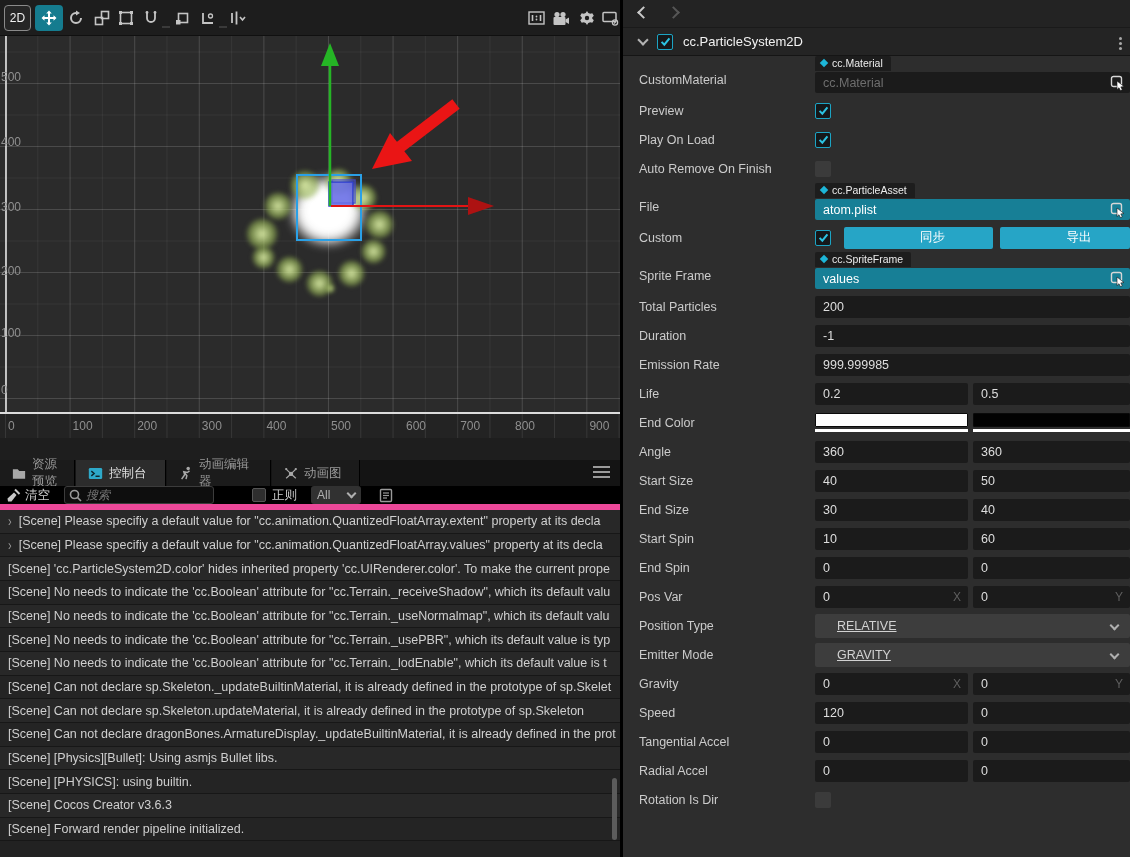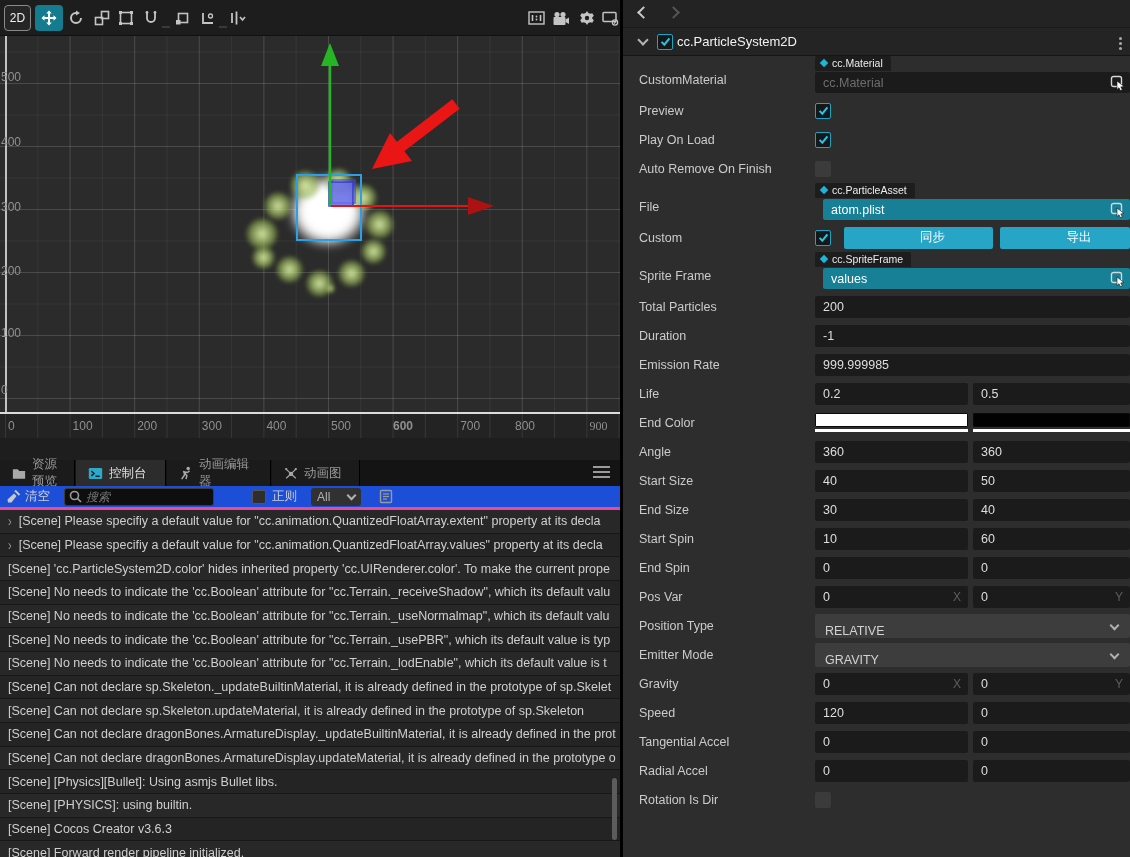--- a/index.html
+++ b/index.html
@@ -50,21 +50,21 @@
   
   #console { position:absolute; left:0; top:460px; width:620px; height:417px; background:#222; }
   #console-tabs { position:absolute; left:0; top:0; width:620px; height:26px; background:#141414; }
   .ctab { position:absolute; top:0; height:26px; display:flex; align-items:center; gap:6px;
     padding:0 12px; color:#9a9a9a; font-size:12.5px; border-right:1px solid #000; background:#1b1b1b; }
   .ctab.active { background:#2c2c2c; color:#e2e2e2; }
   #console-menu { position:absolute; right:10px; top:6px; width:17px; height:13px; cursor:pointer; }
   #console-menu div { height:2.2px; background:#9a9a9a; margin-bottom:2.6px; }
 
   #console-toolbar { position:absolute; left:0; top:26px; width:620px; height:24px;
-    background:#1d4ed8; border-bottom:3px solid #ec4899; display:flex; align-items:center; }
+    background:#000000; border-bottom:6px solid #ec4899; display:flex; align-items:center; }
   #clear-btn { display:flex; align-items:center; gap:4px; color:#cfcfcf; font-size:12.5px; margin-left:6px; }
   #search-box { position:relative; margin-left:14px; width:150px; height:18px; background:#0e0e0e;
     border:1px solid #3c3c3c; border-radius:3px; display:flex; align-items:center; padding-left:4px; }
   #search-box input { background:transparent; border:none; outline:none; color:#bbb;
     font-style:italic; font-size:12px; width:118px; margin-left:4px;
     font-family:"Liberation Sans", sans-serif; }
   #regex-group { display:flex; align-items:center; gap:6px; margin-left:38px; color:#cfcfcf; font-size:12.5px; }
   .small-cb { width:14px; height:14px; background:#2e2e2e; border:1px solid #555; border-radius:2px; }
   #filter-select { margin-left:14px; width:50px; height:18px; background:#313131; border-radius:3px;
     color:#b0b0b0; font-size:12px; display:flex; align-items:center; justify-content:space-between;
@@ -87,21 +87,21 @@
   #insp-nav { position:absolute; left:0; top:0; width:507px; height:28px; background:#232323;
     border-bottom:1px solid #1a1a1a; }
   .nav-chev { position:absolute; top:8px; width:9px; height:9px; border-left:2px solid #c9c9c9;
     border-bottom:2px solid #c9c9c9; }
   #nav-back { left:16px; transform:rotate(45deg); }
   #nav-fwd { left:46px; transform:rotate(225deg); border-color:#565656; }
   #insp-header { position:absolute; left:0; top:28px; width:507px; height:28px; background:#242424;
     border-bottom:1px solid #151515; display:flex; align-items:center; }
   #hdr-chev { width:8px; height:8px; border-left:2px solid #b3b3b3; border-bottom:2px solid #b3b3b3;
     transform:rotate(-45deg); margin-left:16px; margin-top:-3px; }
-  #insp-title { color:#f2f2f2; font-size:13px; margin-left:4px; }
+  #insp-title { color:#f2f2f2; font-size:13px; margin-left:10px; }
   #kebab { position:absolute; right:8px; top:9px; width:3px; height:3px; background:#a8a8a8;
     border-radius:50%; box-shadow:0 5px 0 #a8a8a8, 0 10px 0 #a8a8a8; }
 
   #insp-rows { position:absolute; left:0; top:56px; width:507px; height:801px; overflow:hidden; }
   .row { position:relative; height:29px; }
   .row.tall { height:40px; }
   .row-label { position:absolute; left:16px; top:50%; transform:translateY(-50%);
     color:#cbcbcb; font-size:12.5px; white-space:nowrap; }
   .row.tall .row-label { top:auto; bottom:9px; transform:none; }
   .ctrl { position:absolute; left:192px; right:0; top:0; bottom:0; display:flex; align-items:center; }
@@ -110,32 +110,32 @@
   .cbox { width:16px; height:16px; border-radius:2px; background:#3b3b3b; }
   .cbox.checked { background:#15181a; border:1.5px solid #1ca4c4; display:flex;
     align-items:center; justify-content:center; }
 
   .field { position:relative; height:22px; background:#1b1b1b; border-radius:2px;
     display:flex; align-items:center; padding:0 8px; color:#dedede; font-size:12.5px;
     white-space:nowrap; overflow:hidden; }
   .field .suffix { position:absolute; right:7px; color:#5f5f5f; font-size:12px; }
   .field.w1 { width:153px; margin-right:5px; }
   .field.grow { flex:1; }
-  .field.teal { background:#177f96; color:#fff;margin-left:8px; }
+  .field.teal { background:#177f96; color:#fff; }
   .placeholder { color:#6e6e6e; }
 
   .badge { display:inline-flex; align-items:center; gap:5px; background:#1d1d1d;
     border-radius:2px 2px 0 0; padding:1px 8px 2px 6px; color:#ececec; font-size:10.5px;
     align-self:flex-start; margin-bottom:1px; }
   .diamond { width:6px; height:6px; background:#1db6d8; transform:rotate(45deg); }
 
   .picker { position:absolute; right:4px; top:3px; width:16px; height:16px; }
 
   .sel { flex:1; height:24px; background:#3d3d3d; border-radius:2px; display:flex;
-    align-items:flex-end; color:#d2d2d2; font-size:12.5px; padding:0 10px; position:relative; }
+    align-items:center; color:#d2d2d2; font-size:12.5px; padding:0 22px; position:relative;text-decoration:underline; }
   .sel-chev { position:absolute; right:12px; top:8px; width:7px; height:7px;
     border-left:2px solid #b0b0b0; border-bottom:2px solid #b0b0b0; transform:rotate(-45deg); }
 
   .swatch-group { display:flex; flex-direction:column; }
   .swatch-group.g1 { width:153px; margin-right:5px; }
   .swatch-group.g2 { flex:1; }
   .swatch-main { height:14px; border-radius:1px; border:1px solid #0a0a0a; }
   .swatch-alpha { height:3px; background:#fff; margin-top:2px; }
 
   .tealbtn { height:22px; background:#26a5c6; border-radius:2px; color:#fff; font-size:12.5px;
@@ -285,24 +285,24 @@
     </div>
 
     <div id="scene-ruler">
       <div id="x-labels">
           <div class="x-label" style="left: 8px;">0</div>
           <div class="x-label" style="left: 72.6px;">100</div>
           <div class="x-label" style="left: 137.2px;">200</div>
           <div class="x-label" style="left: 201.8px;">300</div>
           <div class="x-label" style="left: 266.4px;">400</div>
           <div class="x-label" style="left: 331px;">500</div>
-          <div class="x-label" style="left: 393px; font-weight: bold;">600</div>
+          <div class="x-label" style="left: 406px;">600</div>
           <div class="x-label" style="left: 460.2px;">700</div>
           <div class="x-label" style="left: 515px;">800</div>
-          <div class="x-label" style="left: 589.4px; font-family: Liberation Serif, serif;">900</div>
+          <div class="x-label" style="left: 589.4px;">900</div>
         </div>
     </div>
 
     <div id="console">
       <div id="console-tabs">
           <div class="ctab" style="left: 0px; width: 75px;">
             <span style="display: flex;">
               <svg width="14" height="13" viewBox="0 0 16 14">
                 <path d="M1 2 h5.5 l1.8 2 H15 v9 H1 Z" fill="#a8a8a8"></path>
               </svg>
@@ -407,23 +407,20 @@
           <div class="log-row">
             <span class="log-text">[Scene] Can not declare sp.Skeleton._updateBuiltinMaterial, it is already defined in the prototype of sp.Skelet</span>
           </div>
           <div class="log-row">
             <span class="log-text">[Scene] Can not declare sp.Skeleton.updateMaterial, it is already defined in the prototype of sp.Skeleton</span>
           </div>
           <div class="log-row">
             <span class="log-text">[Scene] Can not declare dragonBones.ArmatureDisplay._updateBuiltinMaterial, it is already defined in the prot</span>
           </div>
           <div class="log-row">
-            <span class="log-text">[Scene] Can not declare dragonBones.ArmatureDisplay.updateMaterial, it is already defined in the prototype o</span>
-          </div>
-          <div class="log-row">
             <span class="log-text">[Scene] [Physics][Bullet]: Using asmjs Bullet libs.</span>
           </div>
           <div class="log-row">
             <span class="log-text">[Scene] [PHYSICS]: using builtin.</span>
           </div>
           <div class="log-row">
             <span class="log-text">[Scene] Cocos Creator v3.6.3</span>
           </div>
           <div class="log-row">
             <span class="log-text">[Scene] Forward render pipeline initialized.</span>

